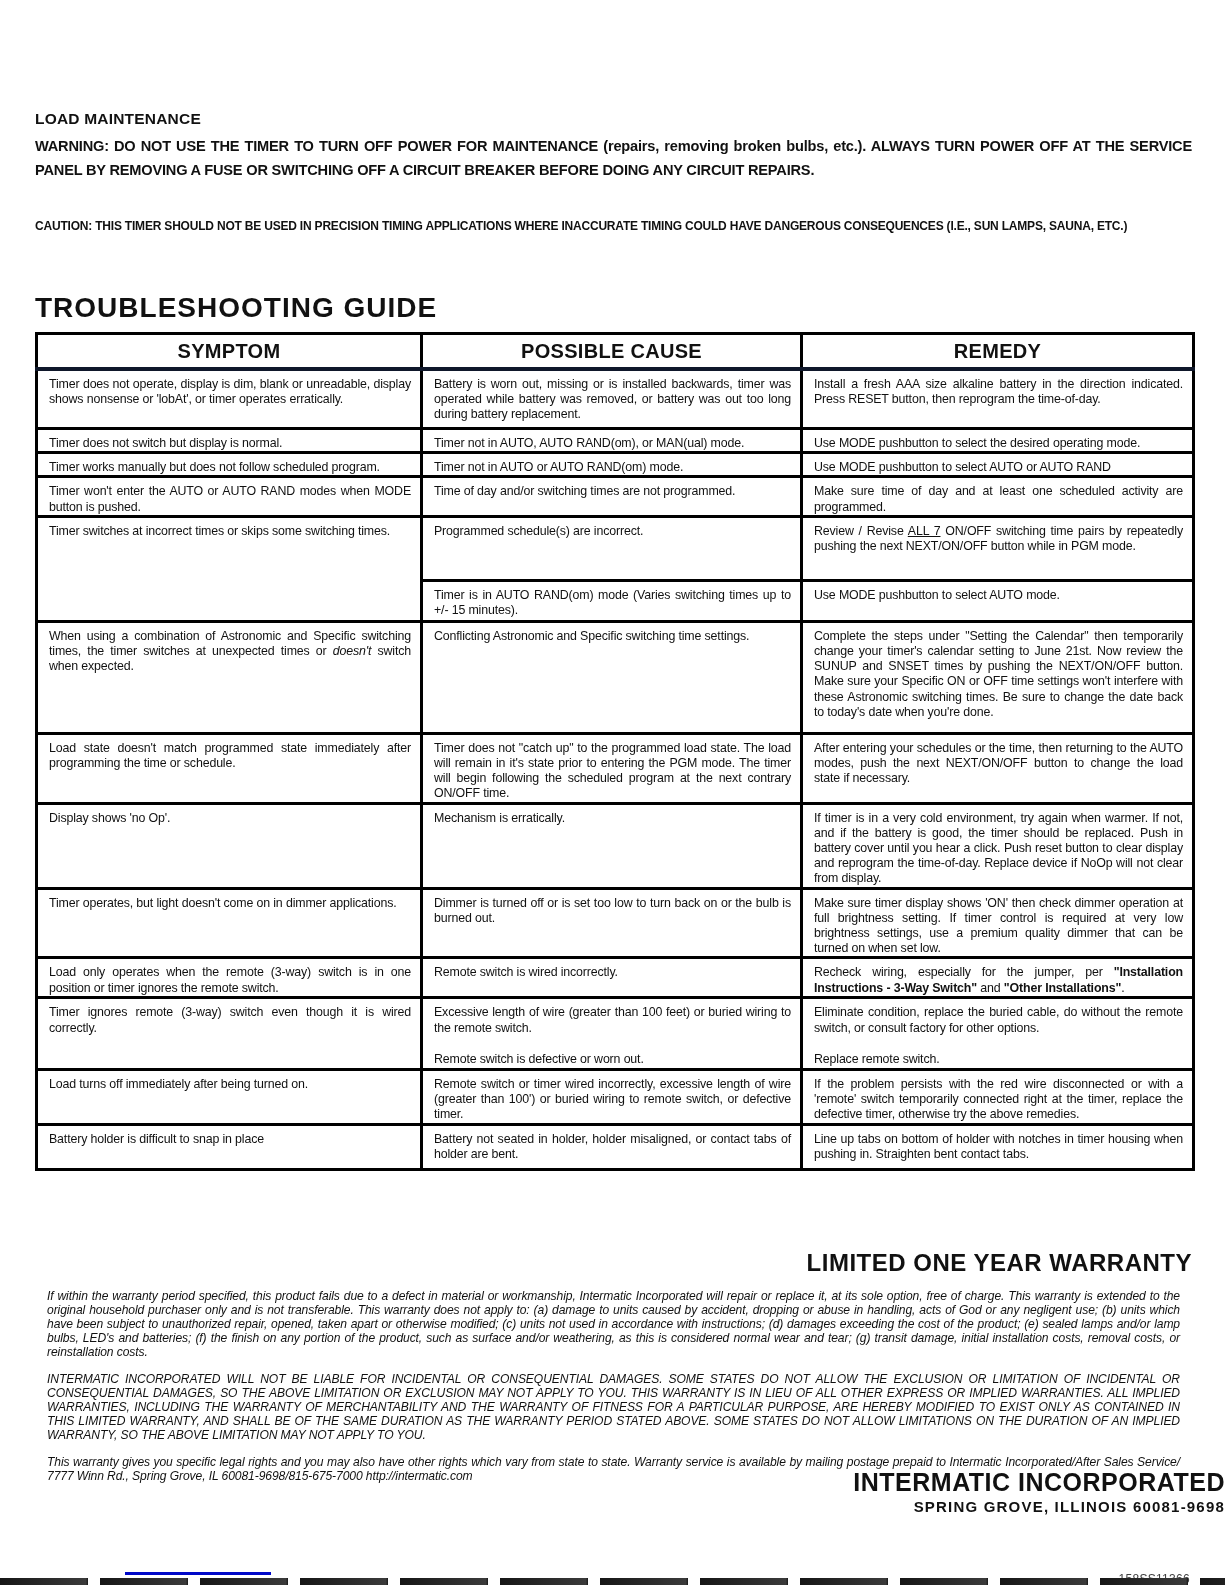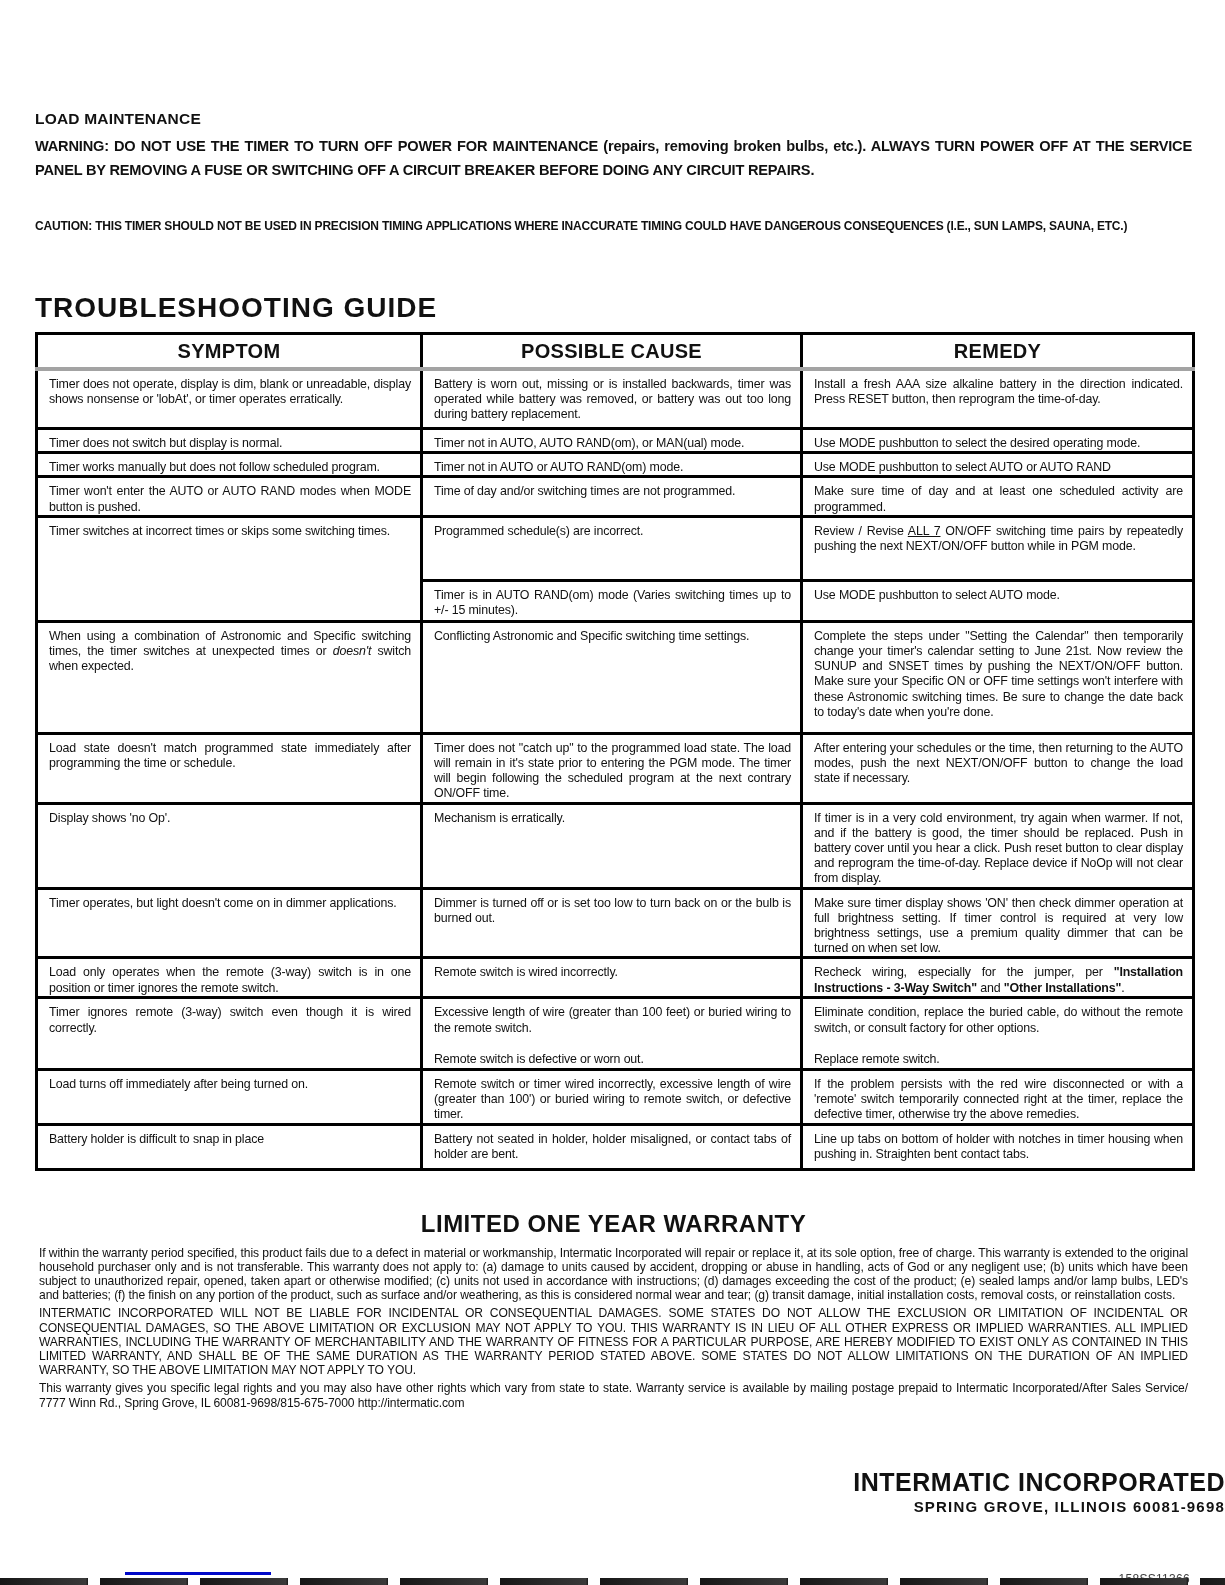--- a/index.html
+++ b/index.html
@@ -10,33 +10,33 @@
   .lm-title{margin-top:110px;font-size:15.5px;font-weight:bold;letter-spacing:.2px;}
   .warn{margin-top:6px;font-size:14.6px;font-weight:bold;line-height:24px;text-align:justify;letter-spacing:-0.2px;}
   .caut{margin-top:32px;font-size:12px;font-weight:bold;line-height:24px;text-align:justify;letter-spacing:-0.2px;}
 
   .ts-title{margin-top:54px;text-align:left;font-size:28px;font-weight:bold;letter-spacing:1px;}
 
   table.ts{margin-top:8px;border-collapse:collapse;table-layout:fixed;width:1157px;}
   table.ts col.c1{width:385px;} table.ts col.c2{width:380px;} table.ts col.c3{width:392px;}
   table.ts td,table.ts th{border:3px solid #000;vertical-align:top;}
   table.ts th{font-size:20px;font-weight:bold;text-align:center;padding-top:5px;
-              border-bottom:4px solid #a3a3a3;letter-spacing:.3px;}
+              border-bottom:4px solid #0f172a;letter-spacing:.3px;}
   table.ts td{padding:6px 9px 0 11px;font-size:12.4px;line-height:15.2px;text-align:justify;
               letter-spacing:-0.15px;}
   tr.hh{height:35px;} tr.r1{height:60px;} tr.r2{height:24px;} tr.r3{height:22px;}
   tr.r4{height:38px;} tr.r5{height:105px;margin-top:47px;} tr.r6{height:112px;} tr.r7{height:62px;}
   tr.r8{height:84px;} tr.r9{height:62px;} tr.r10{height:40px;} tr.r11{height:65px;}
   tr.r12{height:55px;} tr.r13{height:45px;}
   .b1{min-height:49px;} .b1g{min-height:47px;}
   .split{border-top:3px solid #000;margin:6px -9px 6px -11px;height:0;}
 
-  .w-title{margin-top:39px;text-align:center;font-size:24px;font-weight:bold;letter-spacing:.5px;}
+  .w-title{margin-top:78px;text-align:right;font-size:24px;font-weight:bold;letter-spacing:.5px;}
   .w-body{margin-top:8px;font-size:12.1px;line-height:14.2px;text-align:justify;letter-spacing:-0.1px;}
-  .w-body p{margin:4px;}
+  .w-body p{margin:12px;font-style:italic;}
 
   .foot{position:absolute;left:0;top:1468px;width:1225px;text-align:right;}
   .foot .co{font-size:25px;font-weight:bold;letter-spacing:.5px;}
   .foot .addr{font-size:15px;font-weight:bold;letter-spacing:1.2px;margin-top:1px;}
   .partno{position:absolute;top:1572px;right:35px;font-size:12px;letter-spacing:.3px;color:#404040;}
 
   .blue-line{position:absolute;left:125px;top:1572px;width:146px;height:3px;background:#0008c8;}
   .dash-strip{position:absolute;left:0;bottom:0;width:1225px;height:7px;
       background:repeating-linear-gradient(90deg,#161616 0px,#3a3a3a 86px,#161616 88px,transparent 88px,transparent 100px);}
 </style>

